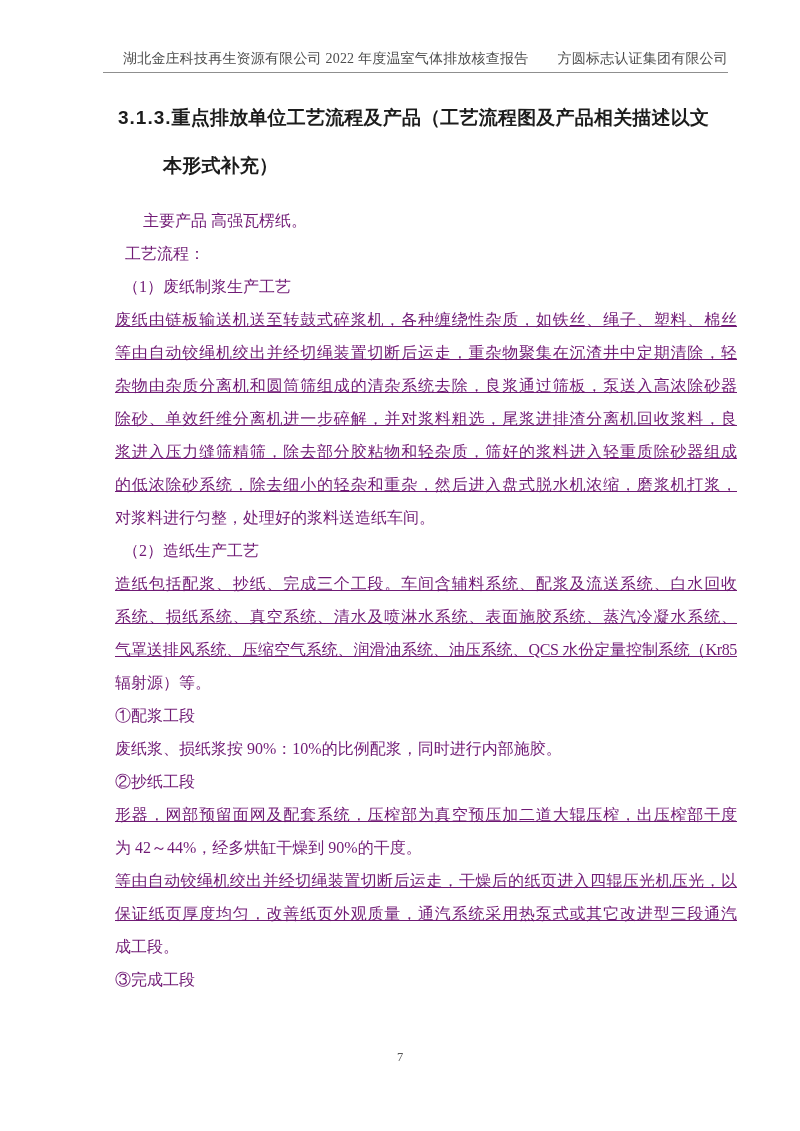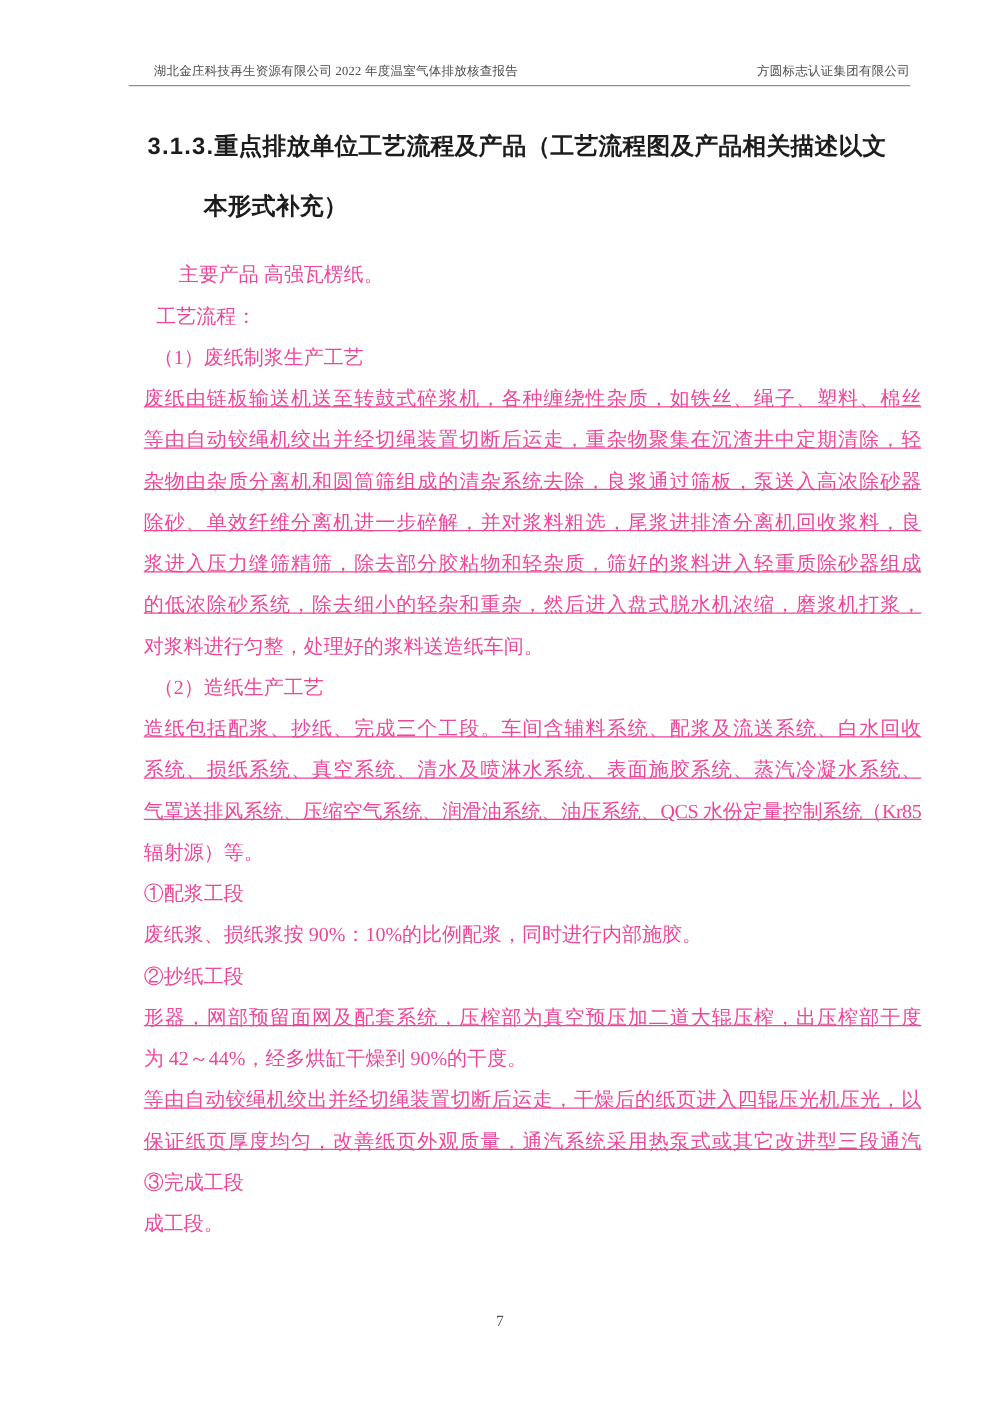--- a/index.html
+++ b/index.html
@@ -5,36 +5,36 @@
   html,body { margin:0; padding:0; background:#ffffff; }
   .page {
     position:relative; width:800px; height:1131px; margin:0 auto;
     background:#ffffff; overflow:hidden; color:#262626;
   }
   .header-row {
     position:absolute; top:50px; left:103px; width:625px;
     display:flex; justify-content:space-between; align-items:flex-end;
     border-bottom:1px solid #8f8f8f; padding-bottom:4px;
     font-family:"Liberation Serif","DejaVu Serif",serif;
-    font-size:10px; color:#4c4c4c; letter-spacing:0.2px; white-space:nowrap;
+    font-size:14px; color:#4c4c4c; letter-spacing:0.2px; white-space:nowrap;
   }
   .header-left { padding-left:20px; }
   .heading {
     position:absolute; left:118px; top:94px; width:624px;
     font-family:"Liberation Sans","DejaVu Sans",sans-serif;
     font-weight:700; font-size:19px; line-height:48px;
     color:#1c1c1c; letter-spacing:0.2px;
   }
   .heading-line1 { white-space:nowrap; }
   .heading-num { letter-spacing:1px; }
   .heading-line2 { padding-left:45px; }
   .doc-body {
     position:absolute; left:115px; top:204px; width:622px;
     font-family:"Liberation Serif","DejaVu Serif",serif;
-    font-size:16px; color:#ec4899;
+    font-size:16px; color:#701a75;
   }
   .line { height:33px; line-height:33px; }
   .j { text-align:justify; text-align-last:justify;text-decoration:underline; }
   .tight { letter-spacing:-0.35px; }
   .ind-a { padding-left:28px; }
   .ind-b { padding-left:10px; }
   .ind-c { padding-left:8px; }
   .footer-row {
     position:absolute; top:1050px; left:0; width:800px; text-align:center;
     font-family:"Liberation Serif","DejaVu Serif",serif;
@@ -74,21 +74,21 @@
     <div class="line j">系统、损纸系统、真空系统、清水及喷淋水系统、表面施胶系统、蒸汽冷凝水系统、</div>
     <div class="line j tight">气罩送排风系统、压缩空气系统、润滑油系统、油压系统、QCS 水份定量控制系统（Kr85</div>
     <div class="line">辐射源）等。</div>
     <div class="line">①配浆工段</div>
     <div class="line">废纸浆、损纸浆按 90%：10%的比例配浆，同时进行内部施胶。</div>
     <div class="line">②抄纸工段</div>
     <div class="line j">形器，网部预留面网及配套系统，压榨部为真空预压加二道大辊压榨，出压榨部干度</div>
     <div class="line">为 42～44%，经多烘缸干燥到 90%的干度。</div>
     <div class="line j">等由自动铰绳机绞出并经切绳装置切断后运走，干燥后的纸页进入四辊压光机压光，以</div>
     <div class="line j">保证纸页厚度均匀，改善纸页外观质量，通汽系统采用热泵式或其它改进型三段通汽</div>
+    <div class="line">成工段。</div>
     <div class="line">③完成工段</div>
-    <div class="line">成工段。</div>
   </div>
 
   <div class="footer-row">
     <span>7</span>
   </div>
 
 </div>
 
 </body></html>

